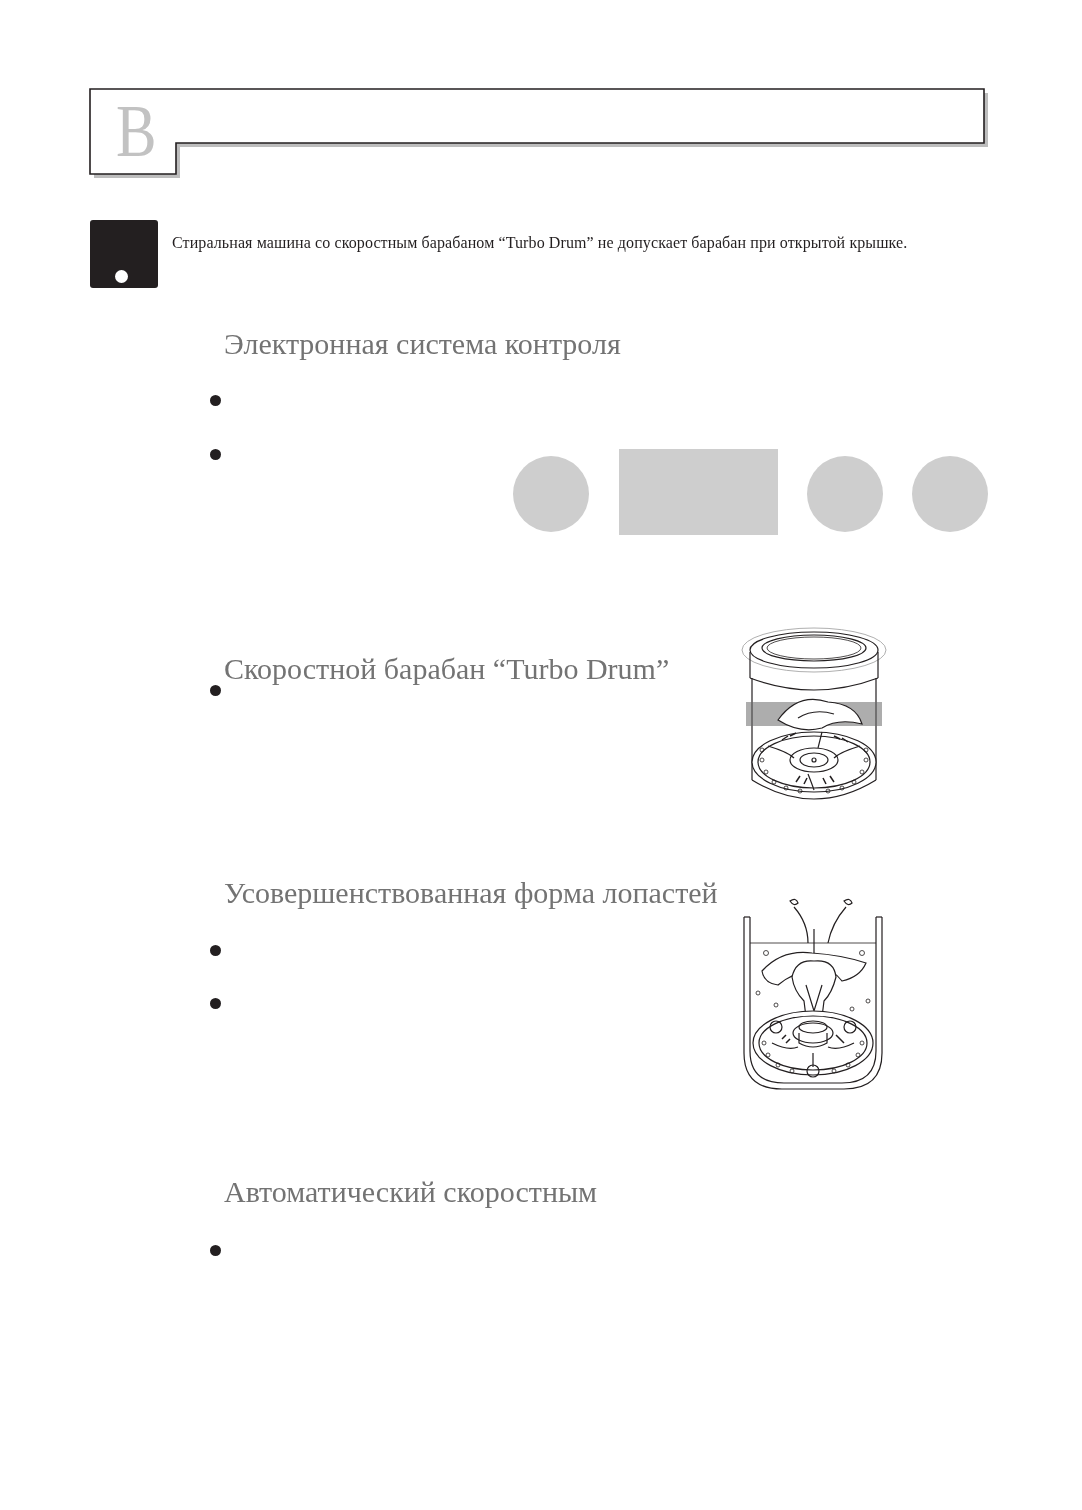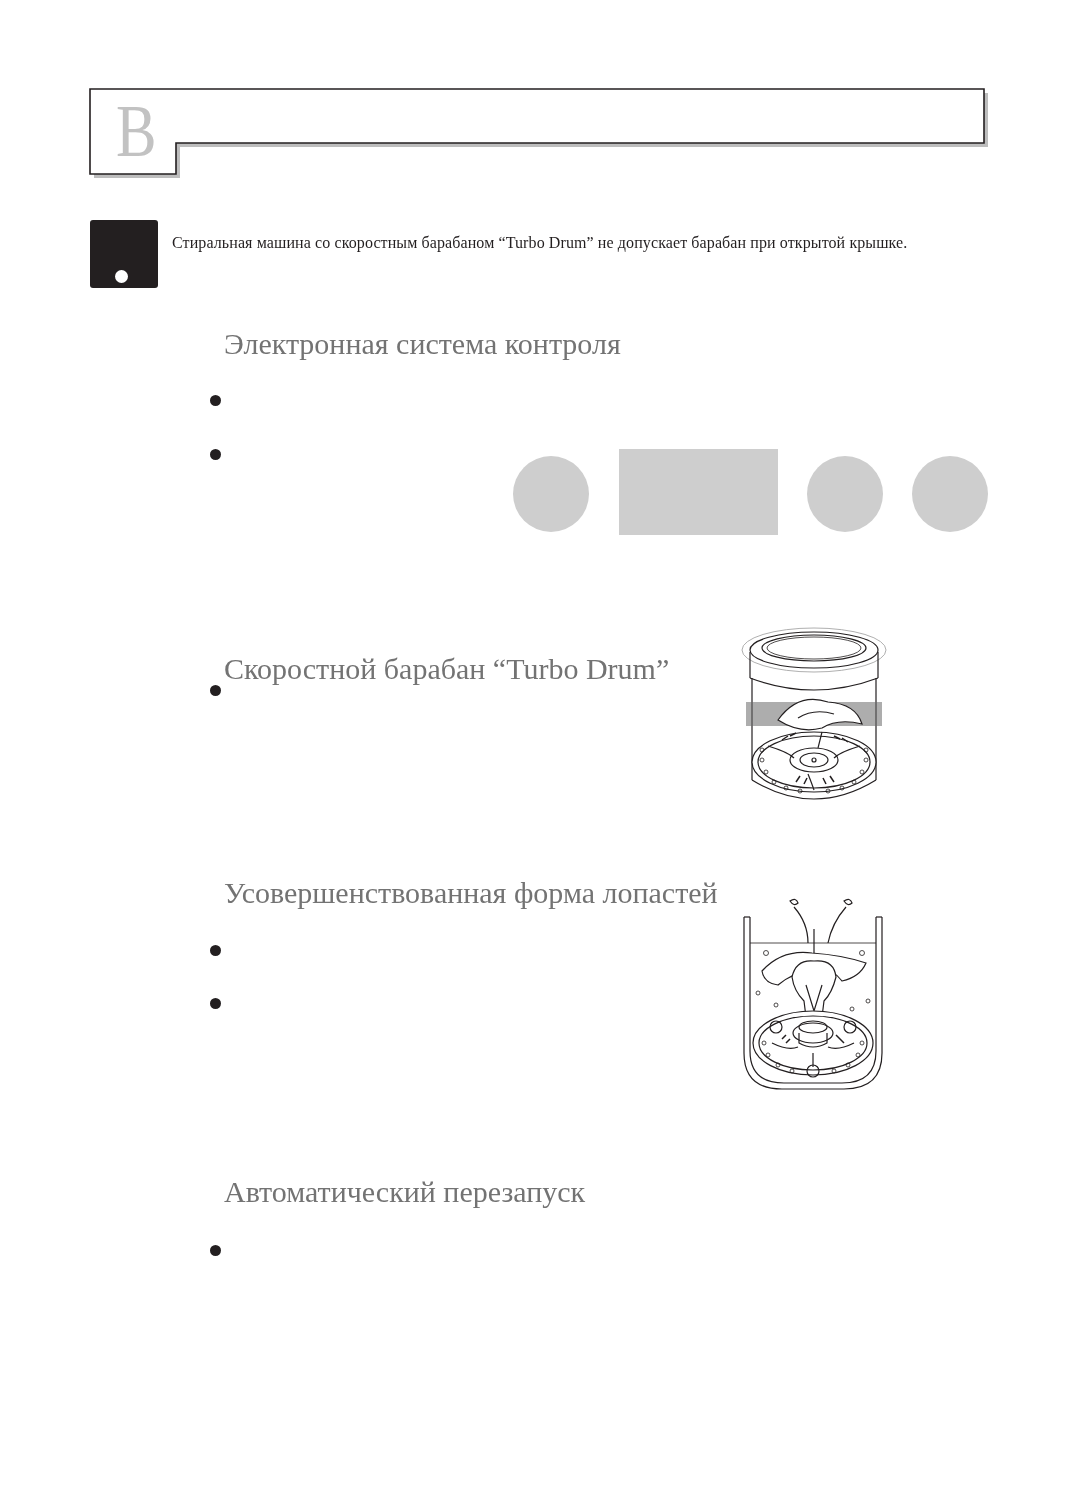--- a/index.html
+++ b/index.html
@@ -173,14 +173,14 @@
       <circle cx="50" cy="178" r="2"></circle>
         <circle cx="92" cy="178" r="2"></circle>
         <circle cx="106" cy="172" r="2"></circle>
       <circle cx="116" cy="162" r="2"></circle>
         <circle cx="120" cy="150" r="2"></circle>
     </g>
     <path d="M40 146 l4 -4 M44 150 l4 -4 M98 146 l-4 -4 M102 150 l-4 -4" stroke-width="1.5"></path>
   </g>
 </svg>
 
-<div class="sec-title" style="top:1174px;">Автоматический перезапуск</div>
+<div class="sec-title" style="top:1174px;">Автоматический скоростным</div>
 <div class="bullet" style="top:1245px;"></div>
 
 </body></html>

